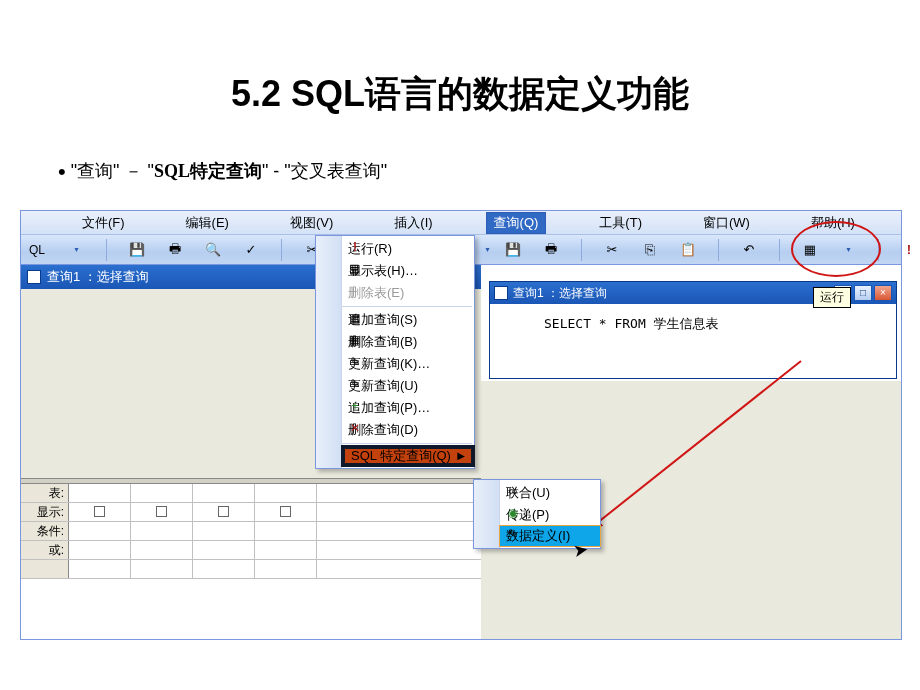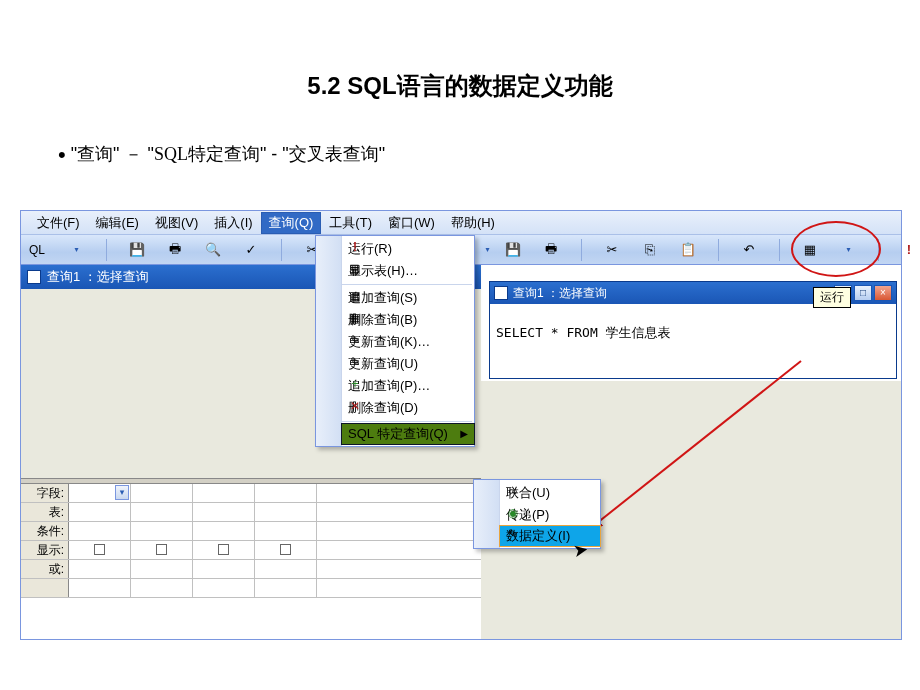--- a/index.html
+++ b/index.html
@@ -5,54 +5,54 @@
     * { box-sizing: border-box; margin: 0; padding: 0; }
     body {
       width: 920px;
       height: 690px;
       background: #fff;
       font-family: "SimSun", "Microsoft YaHei", sans-serif;
       overflow: hidden;
       position: relative;
     }
     .slide-title {
-      font-size: 24px;
+      font-size: 36px;
       font-weight: bold;
       text-align: center;
       padding: 70px 0 30px 0;
       font-family: "SimHei", "Microsoft YaHei", sans-serif;
     }
     .nav-path {
       font-size: 18px;
       padding: 10px 0 20px 58px;
     }
     .nav-path .dot { font-size: 22px; vertical-align: middle; }
     .nav-path .quoted { font-family: "SimSun", serif; }
-    .nav-path .bold { font-weight: normal; }
+    .nav-path .bold { font-weight: bold; }
 
     .app-area {
       position: absolute;
       left: 20px;
       top: 210px;
       width: 882px;
       height: 430px;
       border: 1px solid #7a96df;
     }
 
     
     .menubar {
       height: 24px;
       background: linear-gradient(#e9f0fb, #d4e2f7);
       display: flex;
       align-items: center;
       padding-left: 8px;
       font-size: 13px;
       border-bottom: 1px solid #aac0e8;
     }
-    .menubar .menu-item { padding: 2px 8px; cursor: default; }
+    .menubar .menu-item { padding: 2px 8px; cursor: default; margin-left: 45px; }
     .menubar .menu-item.active { background: #316ac5; color: #fff; border: 1px solid #2a5db3; padding: 1px 7px; }
 
     
     .toolbar {
       height: 30px;
       background: linear-gradient(#d9e7fb, #b6cef0 60%, #c2d6f3);
       border-bottom: 1px solid #7a96df;
       position: relative;
       display: flex;
       align-items: center;
@@ -157,21 +157,21 @@
       width: 26px;
       background: linear-gradient(to right, #e8effa, #d2dff4);
       border-right: 1px solid #c9d5ec;
     }
     .dd-items { flex: 1; padding: 2px 0; }
     .dd-item {
       height: 22px; line-height: 22px; padding-left: 6px;
       display: flex; align-items: center; justify-content: space-between;
       padding-right: 6px;
     }
-    .dd-item.hover { background: #4d7c0f; border: 1px solid #0f172a; margin: -1px; }
+    .dd-item.hover { background: #c2410c; border: 4px solid #0f172a; margin: -1px; }
     .dd-item.disabled { color: #9b9b9b; }
     .dd-sep { height: 1px; background: #c9d5ec; margin: 2px 2px 2px 0; }
     .dd-arrow { font-size: 10px; }
     .dd-icon {
       position: absolute; left: 4px; width: 18px; height: 18px;
       display: inline-flex; align-items: center; justify-content: center;
       font-size: 12px;
     }
     .dd-row { position: relative; }
 
@@ -202,23 +202,24 @@
       color: #fff; font-size: 12px;
       display: flex; align-items: center; justify-content: space-between;
       padding: 0 4px;
     }
     .sql-title-left { display: flex; align-items: center; gap: 5px; }
     .win-btns { display: flex; gap: 2px; }
     .win-btn { width: 18px; height: 16px; background: linear-gradient(#e9f2fd,#b6cef0); border: 1px solid #1a56b5; font-size: 10px; text-align: center; line-height: 14px; color: #123a75; }
     .win-btn.close { background: linear-gradient(#f2a48e,#d95734); color: #fff; }
     .sql-body {
       background: #fff; height: 74px;
-      padding: 20px 6px;
+      padding: 11px 6px;
       font-family: "SimSun", monospace;
       font-size: 13px;
+      margin-left: 48px;
     }
 
     .below-bg {
       position: absolute;
       left: 460px; top: 170px;
       right: 0; bottom: 0;
       background: #e9e9de;
     }
 
     .cursor-pointer {
@@ -306,41 +307,21 @@
 
   <div class="design-window">
     <div class="win-title">
       <span class="win-icon"></span>
       <span>查询1 ：选择查询</span>
     </div>
     <div class="design-upper"></div>
     <div class="design-divider"></div>
     <div class="design-grid">
       <div class="grid-row">
-        <div class="grid-label">字段:</div>
-        <div class="grid-cells">
-            <div class="grid-cell">
-              <span class="dd-caret">▾</span>
-            </div>
-            <div class="grid-cell"></div>
-            <div class="grid-cell"></div>
-            <div class="grid-cell"></div>
-          </div>
-      </div>
-      <div class="grid-row">
         <div class="grid-label">表:</div>
-        <div class="grid-cells">
-            <div class="grid-cell"></div>
-            <div class="grid-cell"></div>
-            <div class="grid-cell"></div>
-            <div class="grid-cell"></div>
-          </div>
-      </div>
-      <div class="grid-row">
-        <div class="grid-label">条件:</div>
         <div class="grid-cells">
             <div class="grid-cell"></div>
             <div class="grid-cell"></div>
             <div class="grid-cell"></div>
             <div class="grid-cell"></div>
           </div>
       </div>
       <div class="grid-row">
         <div class="grid-label">显示:</div>
         <div class="grid-cells">
@@ -352,20 +333,29 @@
             </div>
             <div class="grid-cell">
               <span class="grid-checkbox"></span>
             </div>
             <div class="grid-cell">
               <span class="grid-checkbox"></span>
             </div>
           </div>
       </div>
       <div class="grid-row">
+        <div class="grid-label">条件:</div>
+        <div class="grid-cells">
+            <div class="grid-cell"></div>
+            <div class="grid-cell"></div>
+            <div class="grid-cell"></div>
+            <div class="grid-cell"></div>
+          </div>
+      </div>
+      <div class="grid-row">
         <div class="grid-label">或:</div>
         <div class="grid-cells">
             <div class="grid-cell"></div>
             <div class="grid-cell"></div>
             <div class="grid-cell"></div>
             <div class="grid-cell"></div>
           </div>
       </div>
       <div class="grid-row">
           <div class="grid-label"></div>
@@ -388,20 +378,25 @@
         <div class="dd-row">
             <span class="dd-icon" style="color:#b02020;font-weight:bold;">!</span>
             <div class="dd-item">
               <span><span>运行</span><span>(R)</span></span>
             </div>
           </div>
         <div class="dd-row">
             <span class="dd-icon">▦</span>
             <div class="dd-item">
               <span><span>显示表</span><span>(H)</span><span>…</span></span>
+            </div>
+          </div>
+        <div class="dd-row">
+            <div class="dd-item disabled">
+              <span><span>删除表</span><span>(E)</span></span>
             </div>
           </div>
         <div class="dd-sep"></div>
         <div class="dd-row">
             <span class="dd-icon">▦</span>
             <div class="dd-item">
               <span><span>追加查询</span><span>(S)</span></span>
             </div>
           </div>
         <div class="dd-row">

